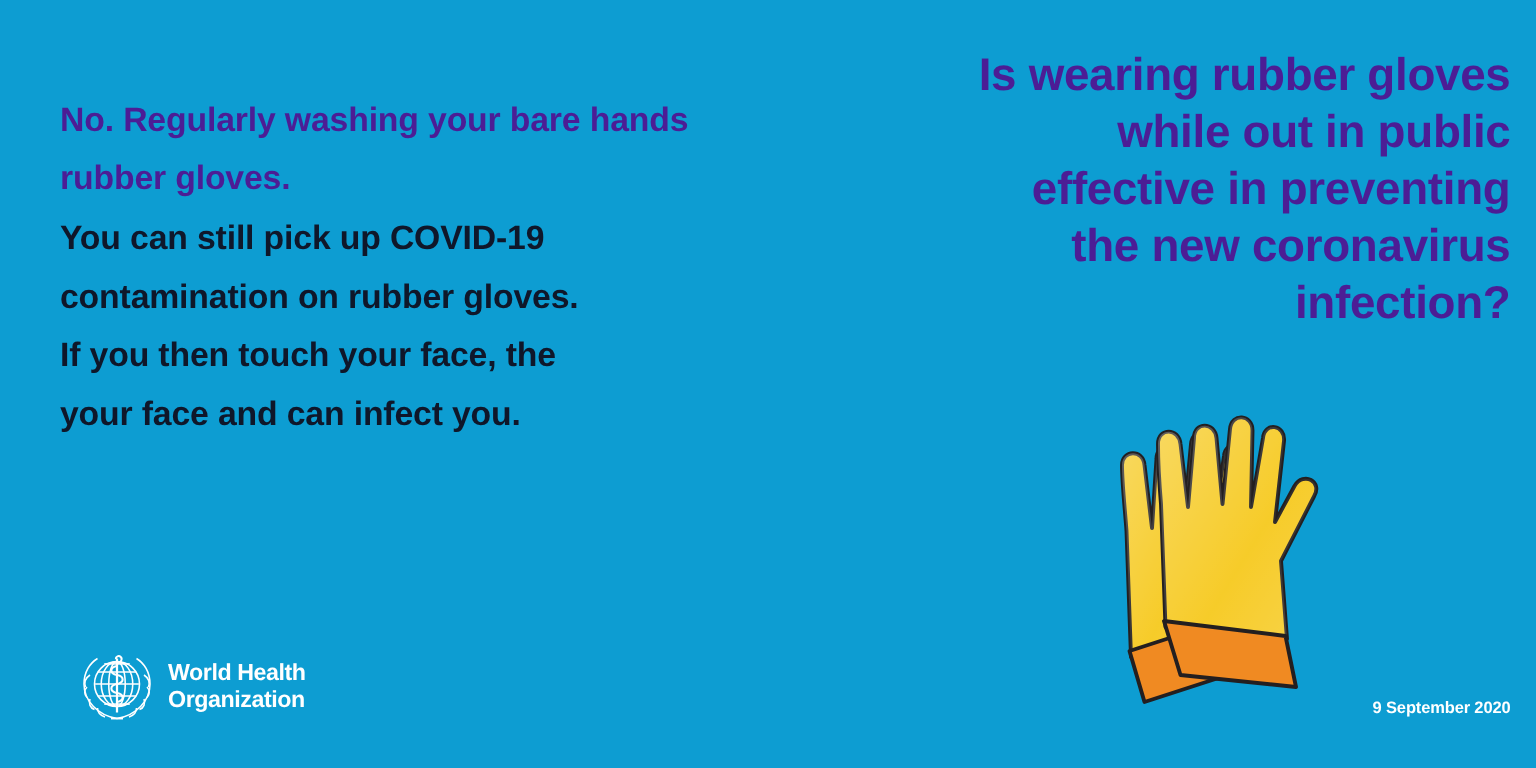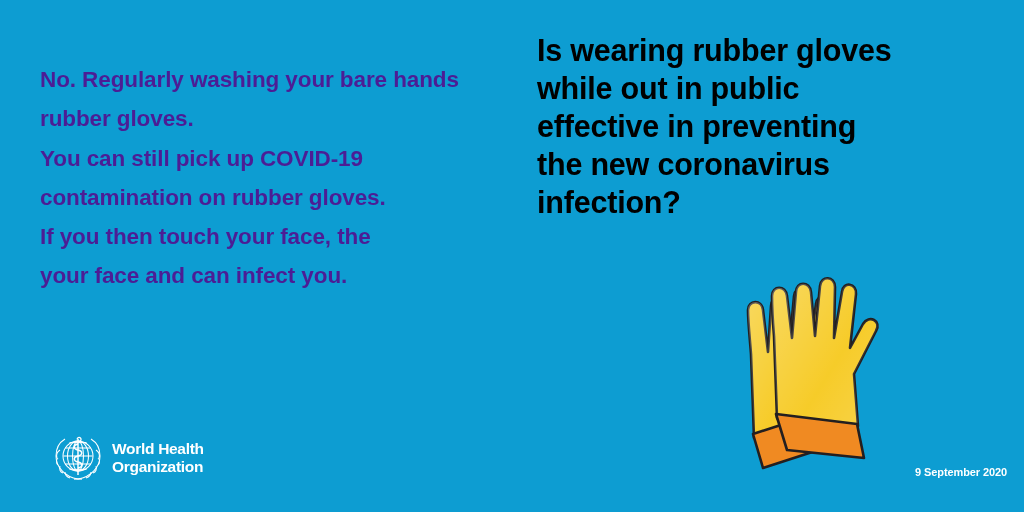--- a/index.html
+++ b/index.html
@@ -18,21 +18,22 @@
     font-family: "Liberation Sans", "DejaVu Sans", sans-serif;
     -webkit-font-smoothing: antialiased;
   }
 
   
   .question {
     position: absolute;
     right: 17px;
     top: 31px;
     width: 470px;
-    color: #000000;
+    text-align: right;
+    color: #4c1d95;
     font-size: 30.5px;
     font-weight: bold;
     line-height: 38px;
     letter-spacing: -0.2px;
     white-space: pre-line;
   }
 
   
   .answer-block {
     position: absolute;
@@ -43,21 +44,21 @@
 
   .answer-line {
     font-size: 22.5px;
     font-weight: bold;
     line-height: 39.3px;
     letter-spacing: -0.1px;
     white-space: pre;
   }
 
   .answer-line.amber { color: #4c1d95; }
-  .answer-line.white { color: #4c1d95; }
+  .answer-line.white { color: #0f172a; }
 
   
   .footer-logo {
     position: absolute;
     left: 52px;
     top: 434px;
     display: flex;
     align-items: center;
     gap: 8px;
   }

